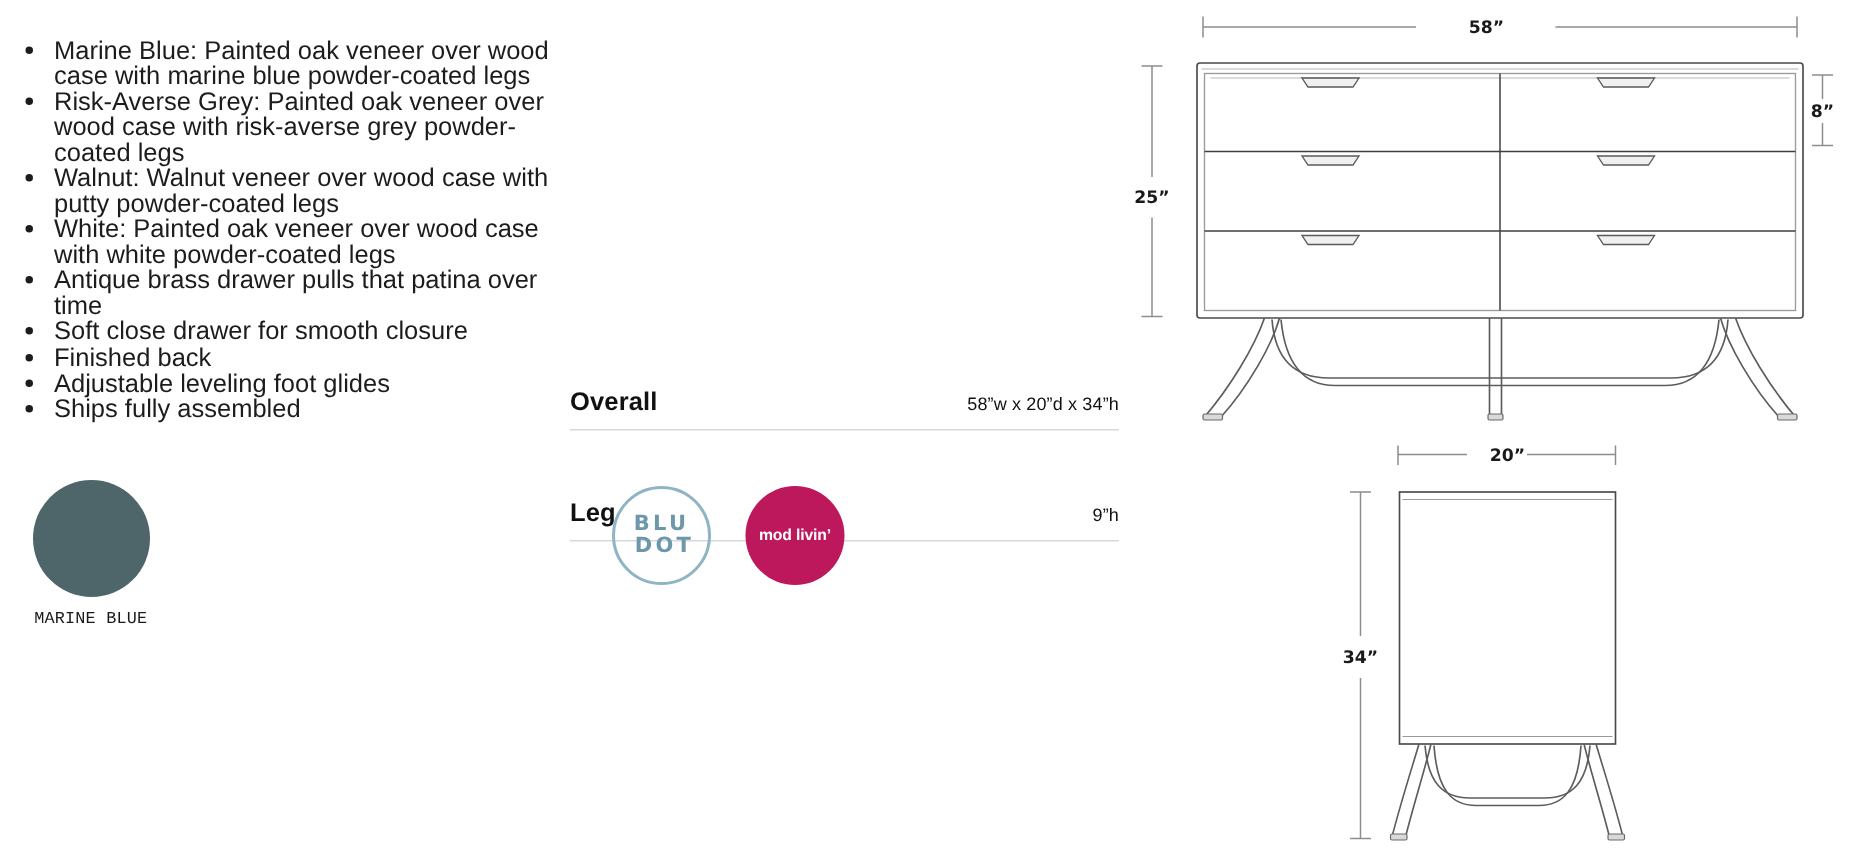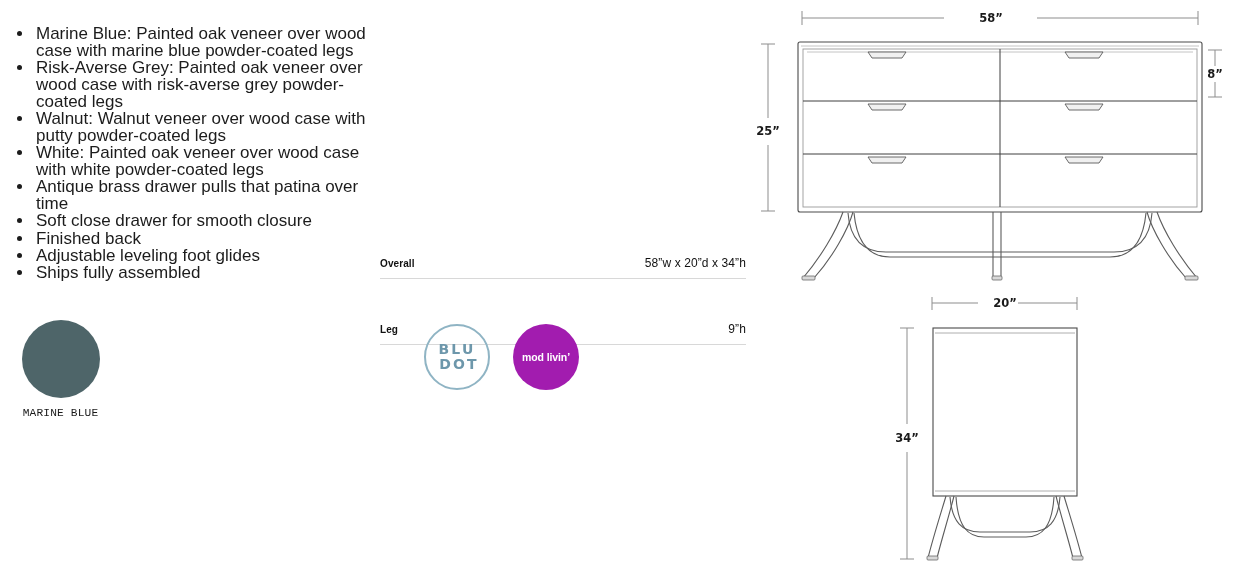--- a/index.html
+++ b/index.html
@@ -41,21 +41,21 @@
     border-collapse: collapse;
   }
   #dims-table .dim-row {
     display: flex;
     justify-content: space-between;
     align-items: baseline;
     border-bottom: 1px solid #d8d8d8;
     padding: 6px 0 8px 0;
   }
   #dims-table .dim-label {
-    font-size: 10px;
+    font-size: 17px;
     font-weight: bold;
     letter-spacing: 0.1px;
     color: #111;
     margin-top: 39px;
   }
   #dims-table .dim-value {
     font-size: 12px;
     color: #111;
     letter-spacing: 0.1px;
   }
@@ -100,21 +100,21 @@
       linear-gradient(180deg, #8a5437 0%, #7a4930 55%, #6d4029 100%);
   }
   .walnut-bottom {
     position: absolute;
     left: 0; right: 0; top: 43%; bottom: 0;
   }
 
   
   #logos {
     position: absolute;
-    left: 424px; top: 324px;
+    left: 408px; top: 324px;
     display: flex;
     gap: 23px;
     align-items: center;
   }
   .logo-bludot {
     width: 66px; height: 66px;
     border-radius: 50%;
     border: 2px solid #8fb4c4;
     display: flex;
     flex-direction: column;
@@ -189,21 +189,21 @@
     <div class="swatch-disc" id="sw0" style="background: rgb(78, 101, 105);"></div>
     <div class="swatch-label">MARINE BLUE</div>
   </div>
 </div>
 
 <div id="logos">
   <div class="logo-bludot" style="border-color: rgb(143, 180, 196);">
     <span>BLU</span>
     <span class="bd-line2">DOT</span>
   </div>
-  <div class="logo-modlivin" style="background: #a21caf;">
+  <div class="logo-modlivin" style="background: #be185d;">
     <span>mod livin’</span>
   </div>
 </div>
 
 <div id="drawings">
 
   <svg width="502" height="290" viewBox="0 0 502 290">
     <g stroke="#8d8d8d" stroke-width="1" fill="none">
 
       <line x1="62" y1="18" x2="204" y2="18"></line>

